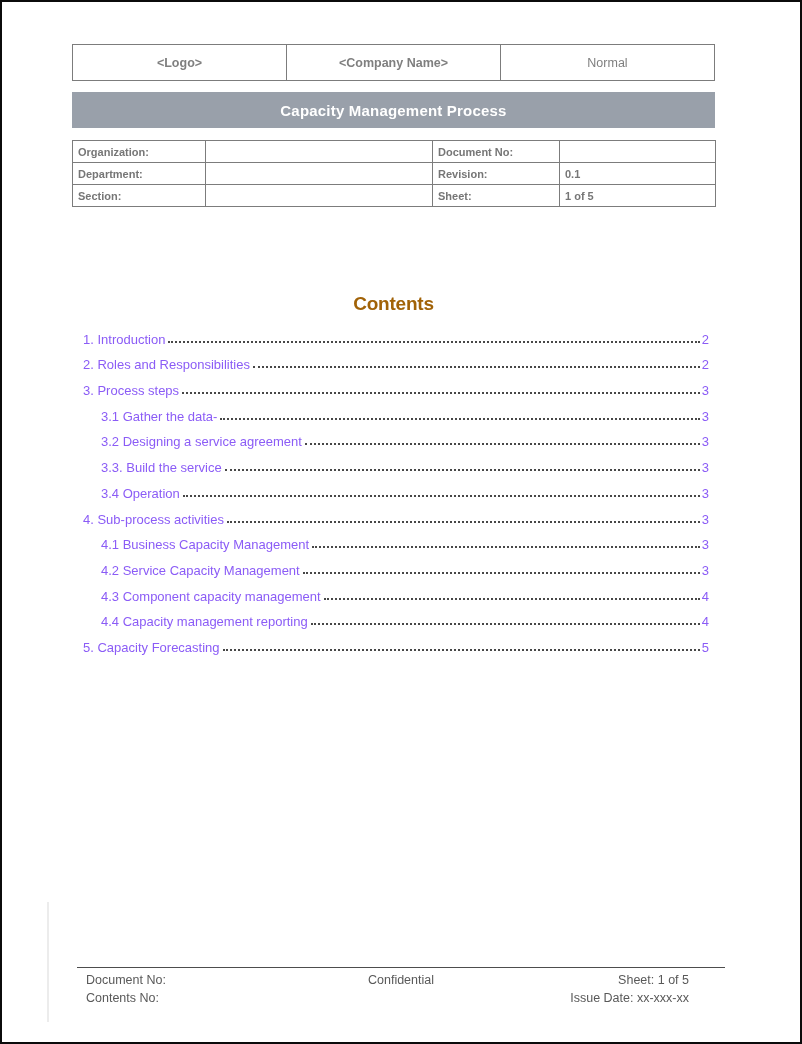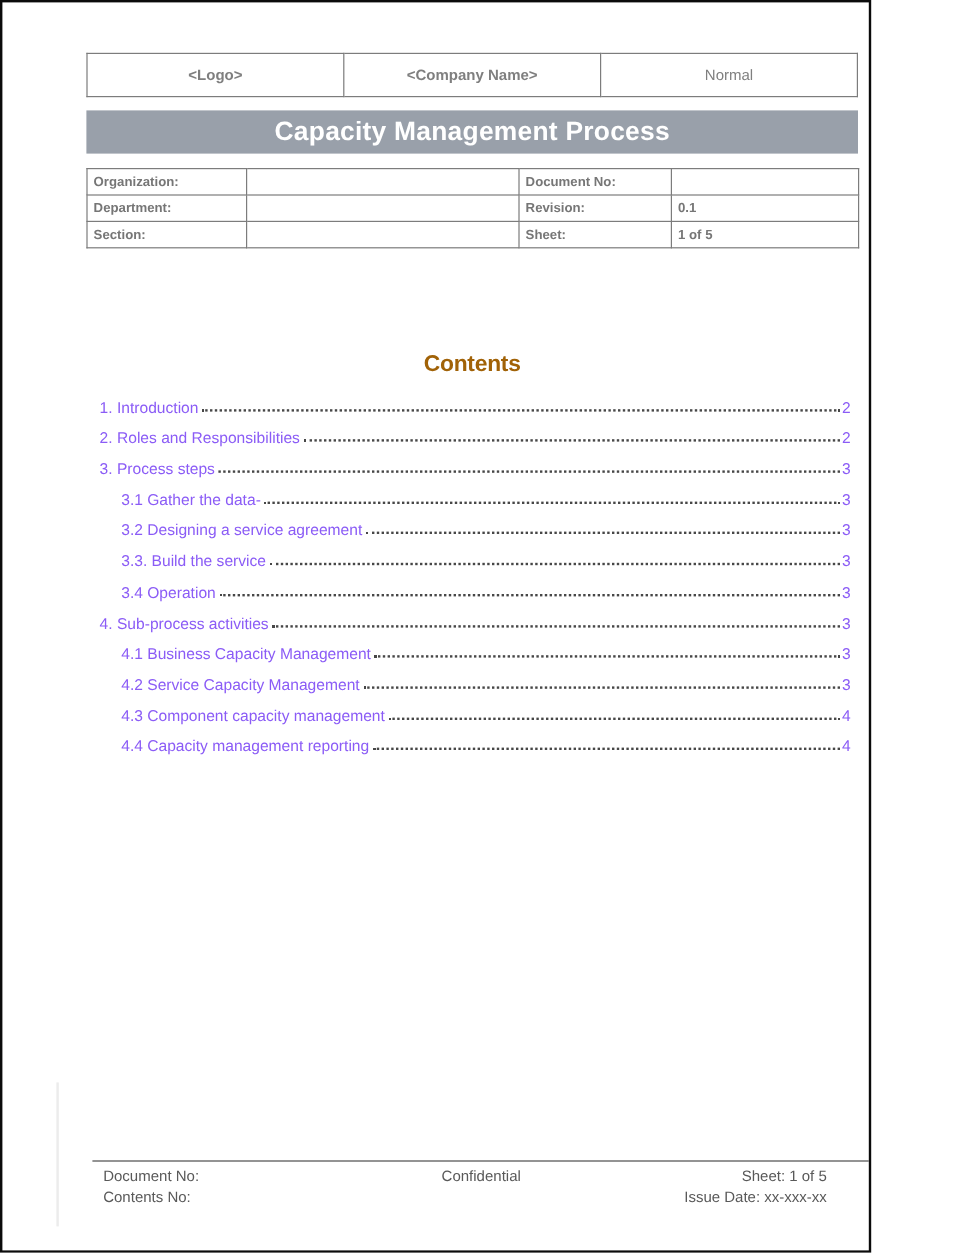--- a/index.html
+++ b/index.html
@@ -1,18 +1,18 @@
 <!DOCTYPE html>
 <html><head>
 <meta charset="utf-8">
 <style>
   html,body{margin:0;padding:0;background:#fff;}
   .page{
     position:relative;
-    width:726px;height:1044px;
+    width:802px;height:1044px;
     box-sizing:border-box;
     background:#ffffff;
     border:2px solid #0b0b0b;
     font-family:"Liberation Sans", sans-serif;
     overflow:hidden;
   }
   
   .hdr{
     position:absolute;left:70px;top:42px;width:643px;height:37px;
     border-collapse:collapse;table-layout:fixed;
@@ -23,21 +23,21 @@
     color:#7f7f7f;font-size:12.5px;
   }
   .hdr td.b{font-weight:bold;}
   
   .banner{
     position:absolute;left:70px;top:90px;width:643px;height:36px;
     background:#99A0AA;
     display:flex;align-items:center;justify-content:center;
   }
   .banner span{
-    color:#ffffff;font-size:22px;font-weight:bold;letter-spacing:0.2px;
+    color:#ffffff;font-size:15px;font-weight:bold;letter-spacing:0.2px;
   }
   
   .info{
     position:absolute;left:70px;top:138px;width:643px;
     border-collapse:collapse;table-layout:fixed;
   }
   .info td{
     border:1px solid #7c7c7c;
     height:21px;
     padding:0 0 0 5px;
@@ -206,20 +206,25 @@
         <span class="toc-dots"></span>
         <span class="toc-page">4</span>
       </div>
 
       <div class="toc-row sub">
         <span class="toc-text">4.4 Capacity management reporting</span>
         <span class="toc-dots"></span>
         <span class="toc-page">4</span>
       </div>
 
+      <div class="toc-row">
+        <span class="toc-text">5. Capacity Forecasting</span>
+        <span class="toc-dots"></span>
+        <span class="toc-page">5</span>
+      </div>
     </div>
 
   <div class="footer">
     <div class="footer-row">
       <span class="f-left">Document No:</span>
       <span class="f-center">Confidential</span>
       <span class="f-right">Sheet: 1 of 5</span>
     </div>
     <div class="footer-row">
       <span class="f-left">Contents No:</span>

